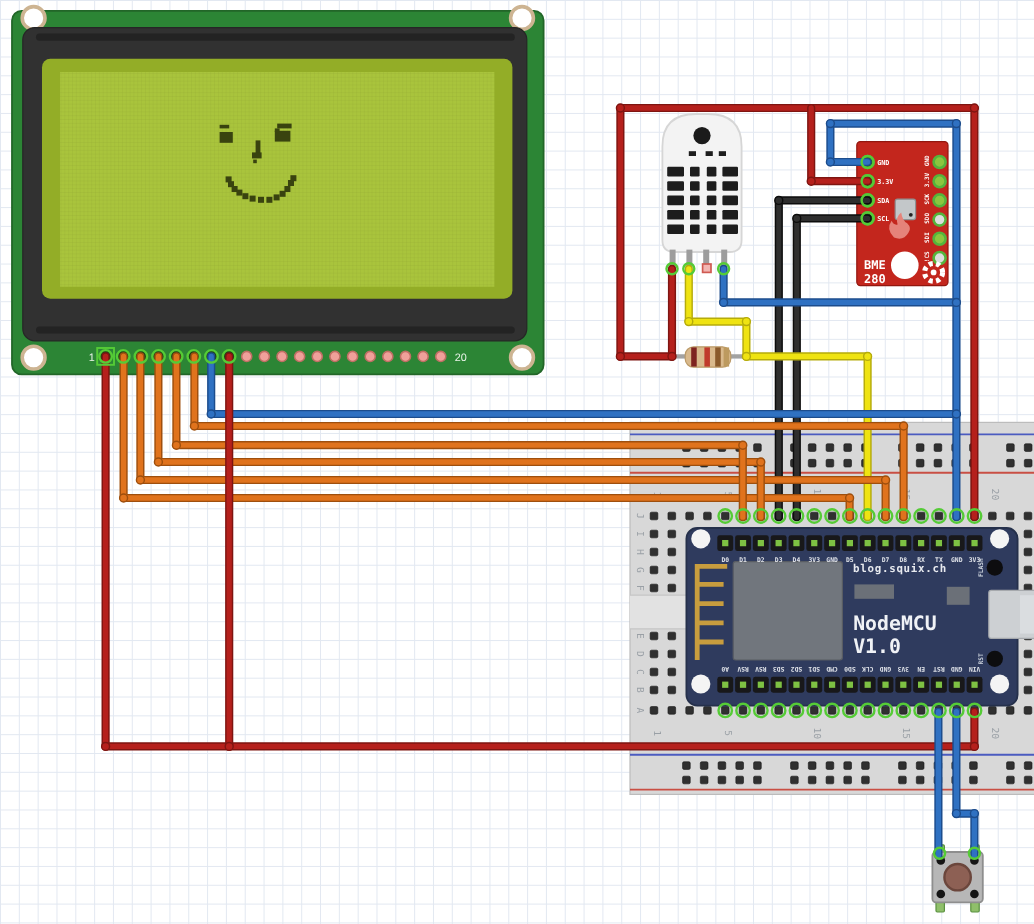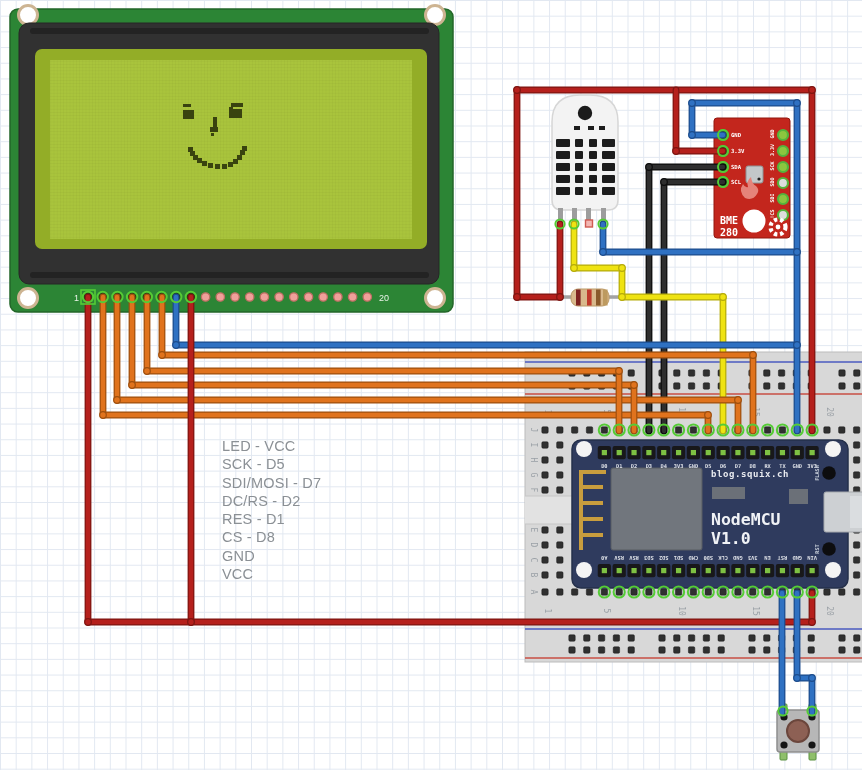--- a/index.html
+++ b/index.html
@@ -605,14 +605,13 @@
         <circle cx="574" cy="224" r="4.6" fill="none" stroke="#55cb36" stroke-width="2"></circle>
         <circle cx="603" cy="224" r="4.6" fill="none" stroke="#55cb36" stroke-width="2"></circle>
         <circle cx="723" cy="135" r="5" fill="none" stroke="#55cb36" stroke-width="2"></circle>
         <circle cx="723" cy="151" r="5" fill="none" stroke="#55cb36" stroke-width="2"></circle>
         <circle cx="723" cy="167" r="5" fill="none" stroke="#55cb36" stroke-width="2"></circle>
         <circle cx="723" cy="182" r="5" fill="none" stroke="#55cb36" stroke-width="2"></circle>
         <circle cx="783" cy="711" r="4.6" fill="none" stroke="#55cb36" stroke-width="2"></circle>
         <circle cx="812" cy="711" r="4.6" fill="none" stroke="#55cb36" stroke-width="2"></circle>
       </g>
   </svg>
-  <div id="notes" style="color: rgb(139, 144, 149);"><div>LED - VCC</div><div>SCK - D5</div><div>SDI/MOSI - D7</div><div>DC/RS - D2</div><div>RES - D1</div><div>CS - D8</div><div>GND</div><div>VCC</div></div>
 </div>
 
 </body></html>

